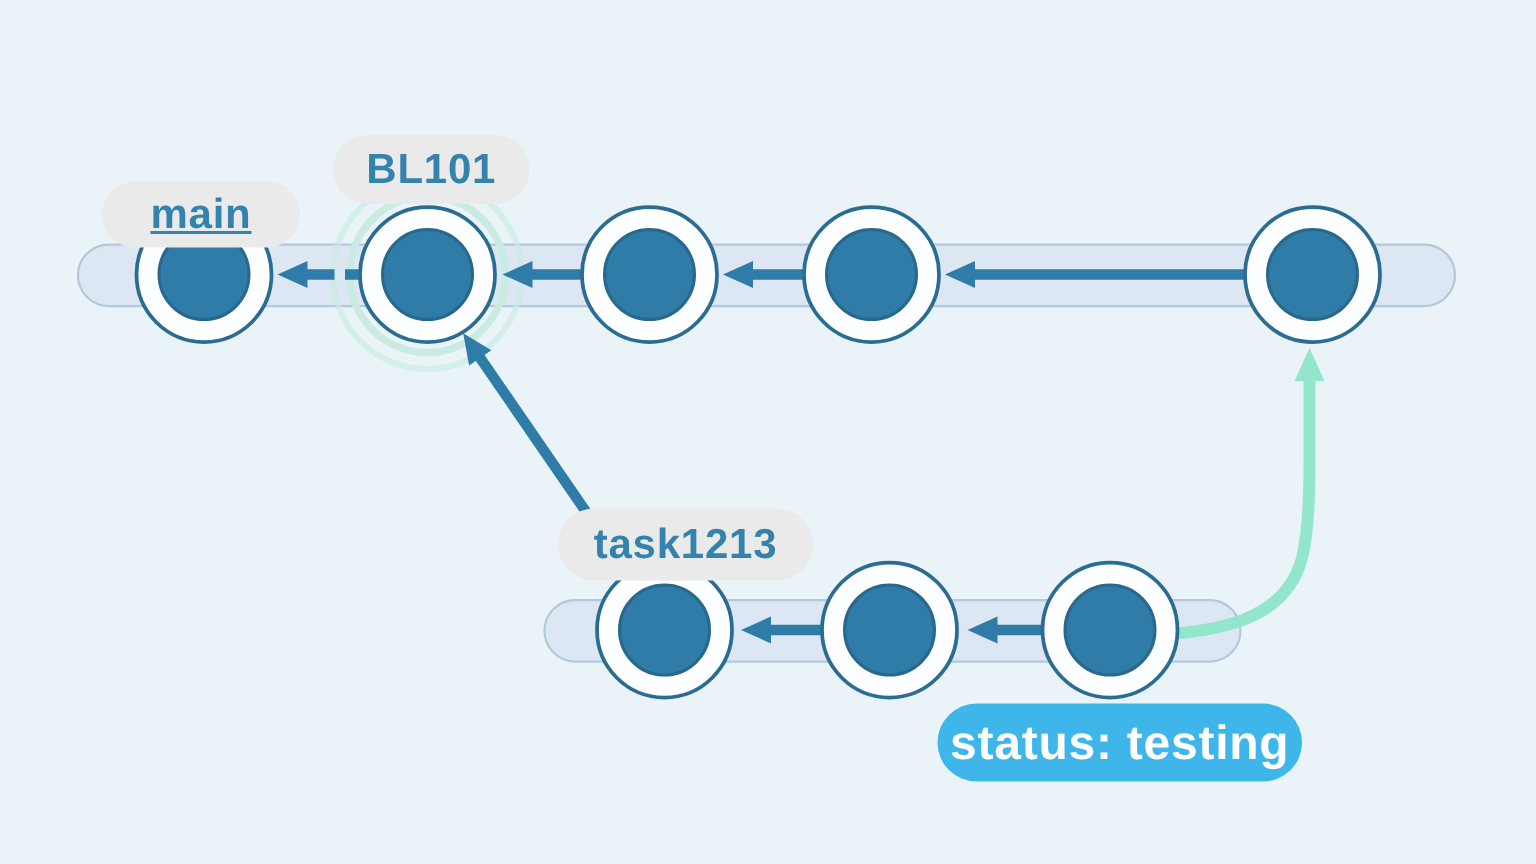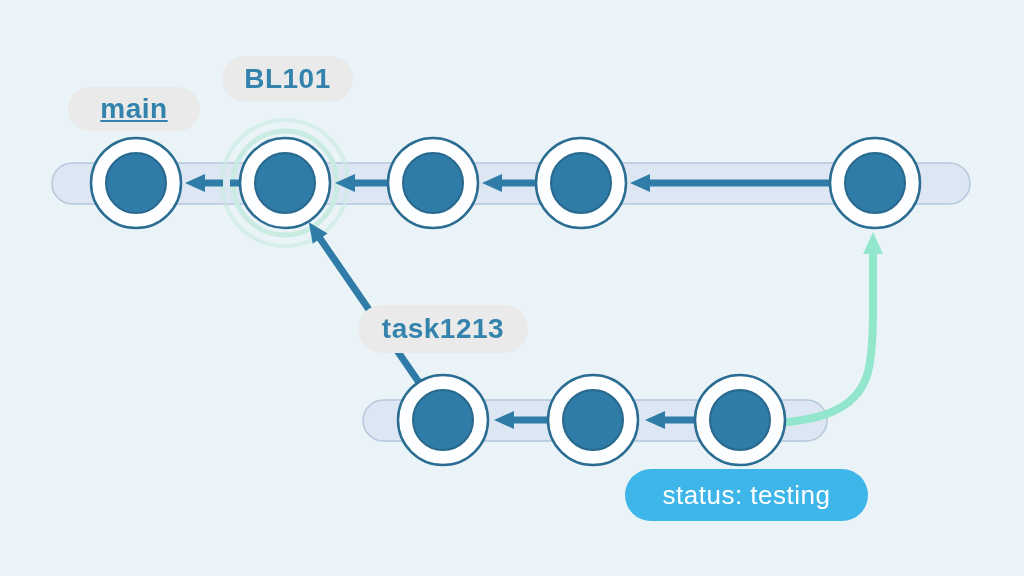--- a/index.html
+++ b/index.html
@@ -36,31 +36,32 @@
   .mhead-blue{fill:var(--arrow);}
   .mhead-mint{fill:var(--merge-arrow);}
   .pill{
     position:absolute;
     display:flex;align-items:center;justify-content:center;
     background:var(--label-pill-bg);
     color:var(--label-text);
     font-weight:700;font-size:28px;
     border-radius:24px;
     letter-spacing:0.5px;
+    margin-top:34px;
   }
   .pill-main{left:68px;top:87px;width:132px;height:44px;text-decoration:underline;}
   .pill-bl101{left:222px;top:56px;width:131px;height:46px;}
-  .pill-task{left:358px;top:305px;width:170px;height:48px;text-align:center;}
+  .pill-task{left:372px;top:305px;width:170px;height:48px;text-align:center;}
   .pill-status{
     position:absolute;
     left:625px;top:469px;width:243px;height:52px;
     display:flex;align-items:center;justify-content:center;
     background:var(--status-pill-bg);
     color:var(--status-text);
-    font-weight:400;font-size:26px;
+    font-weight:700;font-size:32px;
     border-radius:26px;
     letter-spacing:0.5px;
   }
 </style>
 </head>
 <body>
 
 <div class="canvas">
 
   <svg class="graph" width="1024" height="576" viewBox="0 0 1024 576">

